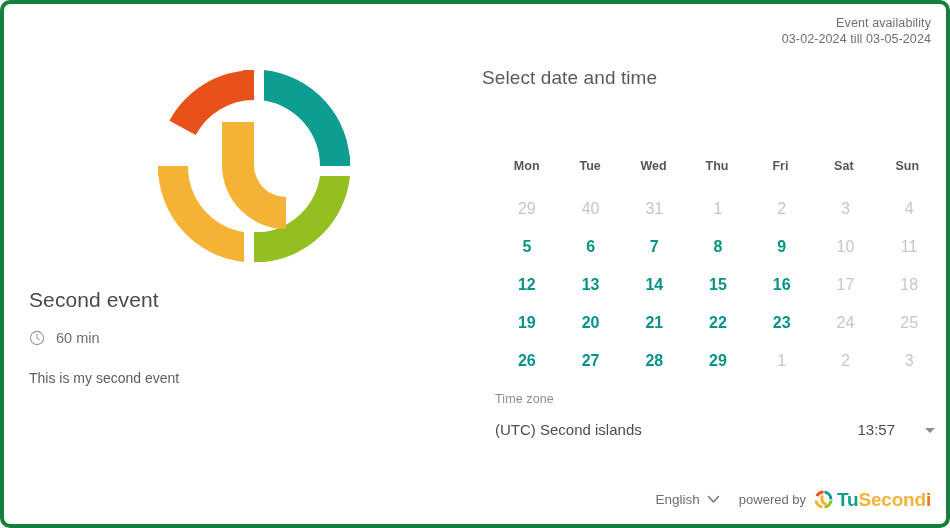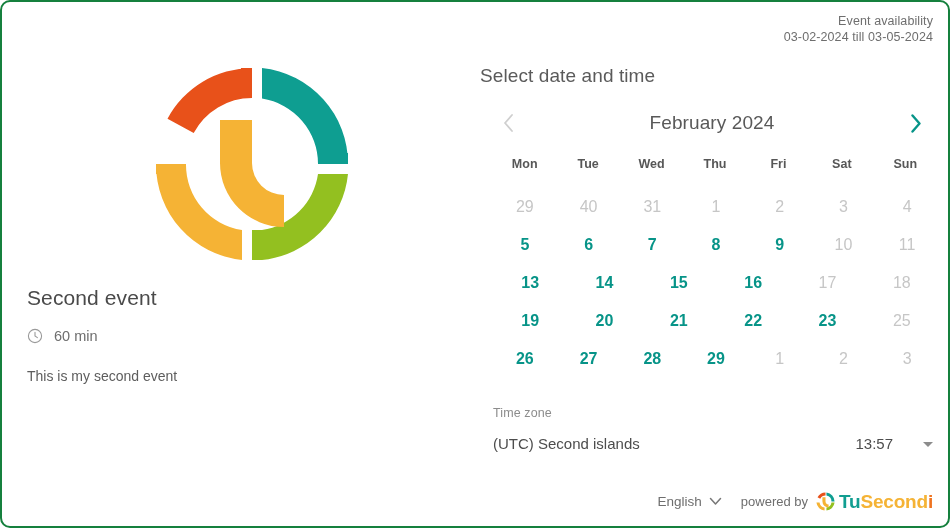--- a/index.html
+++ b/index.html
@@ -12,21 +12,21 @@
     height: 528px;
     font-family: "Liberation Sans", sans-serif;
     -webkit-font-smoothing: antialiased;
   }
   .card {
     position: relative;
     box-sizing: border-box;
     width: 950px;
     height: 528px;
     background: #ffffff;
-    border: 2px solid #15803d;
+    border: 4px solid #15803d;
     border-radius: 10px;
     overflow: hidden;
   }
 
   
   .availability {
     position: absolute;
     top: 11px;
     right: 15px;
     text-align: right;
@@ -191,21 +191,21 @@
   }
   .day-cell.active {
     color: #079488;
     font-weight: bold;
     cursor: pointer;
   }
 
   
   .tz-block {
     position: absolute;
-    top: 404px;
+    top: 388px;
     left: 13px;
     right: 13px;
   }
   .tz-label {
     font-size: 12.5px;
     color: #8c8c8c;
     letter-spacing: 0.1px;
   }
   .tz-row {
     margin-top: 15px;
@@ -317,33 +317,20 @@
         </div>
 
         <div class="event-desc">This is my second event</div>
       </div>
     </div>
 
     <div class="right-col">
 
       <div class="panel-title">Select date and time</div>
 
-      <div class="month-nav">
-        <button class="nav-btn">
-          <svg width="11" height="18" viewBox="0 0 11 18">
-            <path d="M9 1 L2 9 L9 17" fill="none" stroke="#cfcfcf" stroke-width="1.8" stroke-linecap="round" stroke-linejoin="round"></path>
-          </svg>
-        </button>
-        <div class="month-label">February 2024</div>
-        <button class="nav-btn">
-          <svg width="12" height="19" viewBox="0 0 12 19">
-            <path d="M2.5 1.5 L9.5 9.5 L2.5 17.5" fill="none" stroke="#079488" stroke-width="2.4" stroke-linecap="round" stroke-linejoin="round"></path>
-          </svg>
-        </button>
-      </div>
 
       <div class="weekday-row">
         <div class="cell">Mon</div>
         <div class="cell">Tue</div>
         <div class="cell">Wed</div>
         <div class="cell">Thu</div>
         <div class="cell">Fri</div>
         <div class="cell">Sat</div>
         <div class="cell">Sun</div>
       </div>
@@ -361,33 +348,35 @@
           <div class="day-row">
             <button class="day-cell active">5</button>
             <button class="day-cell active">6</button>
             <button class="day-cell active">7</button>
             <button class="day-cell active">8</button>
             <button class="day-cell active">9</button>
             <button class="day-cell muted">10</button>
             <button class="day-cell muted">11</button>
           </div>
           <div class="day-row">
+            <button class="day-cell active">12</button>
             <button class="day-cell active">13</button>
             <button class="day-cell active">14</button>
             <button class="day-cell active">15</button>
             <button class="day-cell active">16</button>
             <button class="day-cell muted">17</button>
             <button class="day-cell muted">18</button>
           </div>
           <div class="day-row">
             <button class="day-cell active">19</button>
             <button class="day-cell active">20</button>
             <button class="day-cell active">21</button>
             <button class="day-cell active">22</button>
             <button class="day-cell active">23</button>
+            <button class="day-cell muted">24</button>
             <button class="day-cell muted">25</button>
           </div>
           <div class="day-row">
             <button class="day-cell active">26</button>
             <button class="day-cell active">27</button>
             <button class="day-cell active">28</button>
             <button class="day-cell active">29</button>
             <button class="day-cell muted">1</button>
             <button class="day-cell muted">2</button>
             <button class="day-cell muted">3</button>

